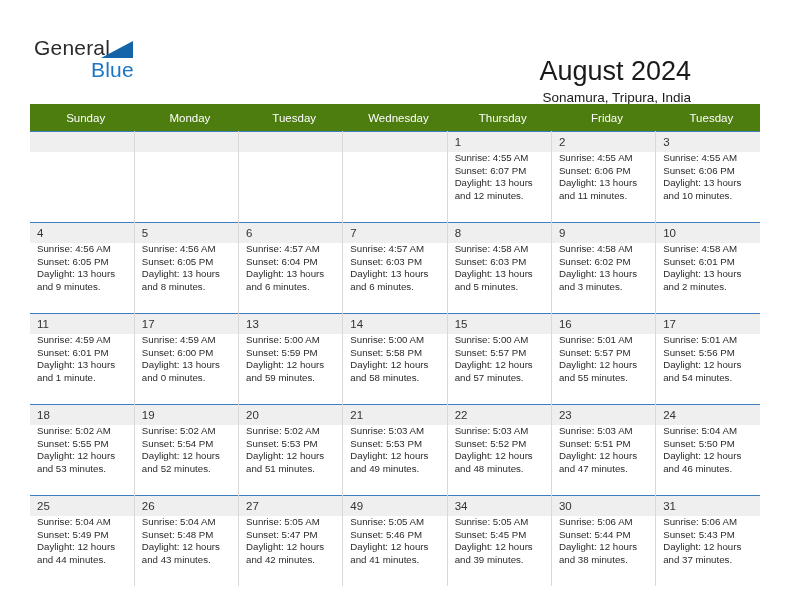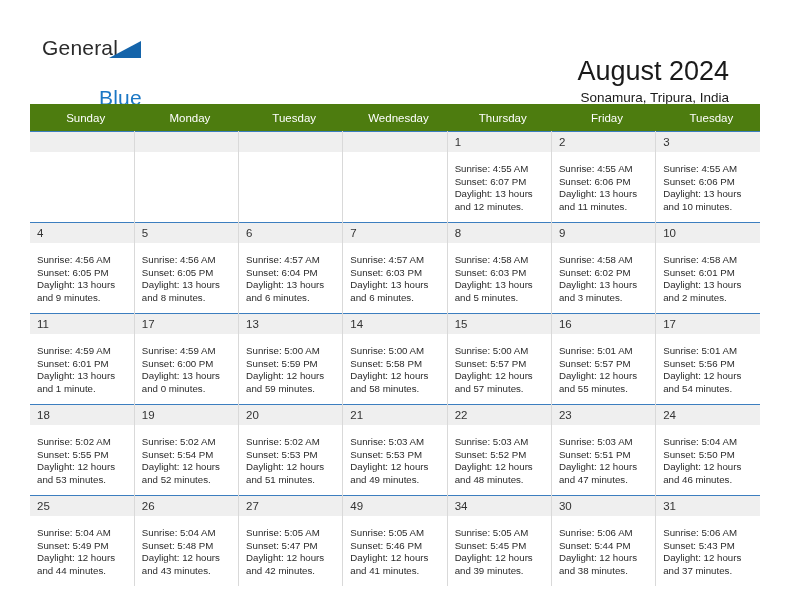--- a/index.html
+++ b/index.html
@@ -18,25 +18,24 @@
   .page {
     position: relative;
     width: 792px;
     height: 612px;
     box-sizing: border-box;
   }
 
   
   .header {
     position: absolute;
-    left: 8px;
+    left: 0;
     top: 0;
     width: 727px;
     height: 100px;
-    padding-left: 30px;
   }
   .logo {
     position: absolute;
     left: 34px;
     top: 36px;
     width: 140px;
     height: 50px;
   }
   .logo-general {
     position: absolute;
@@ -58,21 +57,20 @@
     border-color: transparent transparent #1464aa transparent;
   }
   .logo-blue {
     position: absolute;
     left: 57px;
     top: 22px;
     font-size: 21px;
     letter-spacing: 0.2px;
     color: #1b77c4;
     font-family: "Liberation Sans", sans-serif;
-    margin-top: 28px;
   }
   .title-block {
     position: absolute;
     right: 36px;
     top: 30px;
     text-align: right;
   }
   .cal-title {
     font-size: 27px;
     color: #1a1a1a;
@@ -128,21 +126,21 @@
     color: #333333;
     padding: 3px 0 3px 7px;
     height: 14px;
     line-height: 14px;
   }
   td.empty .daynum {
     background: #efefef;
     color: transparent;
   }
   .lines {
-    padding: 11px 6px 0 7px;
+    padding: 0 6px 0 7px;
   }
   .lines div {
     font-size: 9.7px;
     line-height: 12.6px;
     color: #2b2b2b;
     white-space: nowrap;
   }
 </style>
 </head>
 <body>

